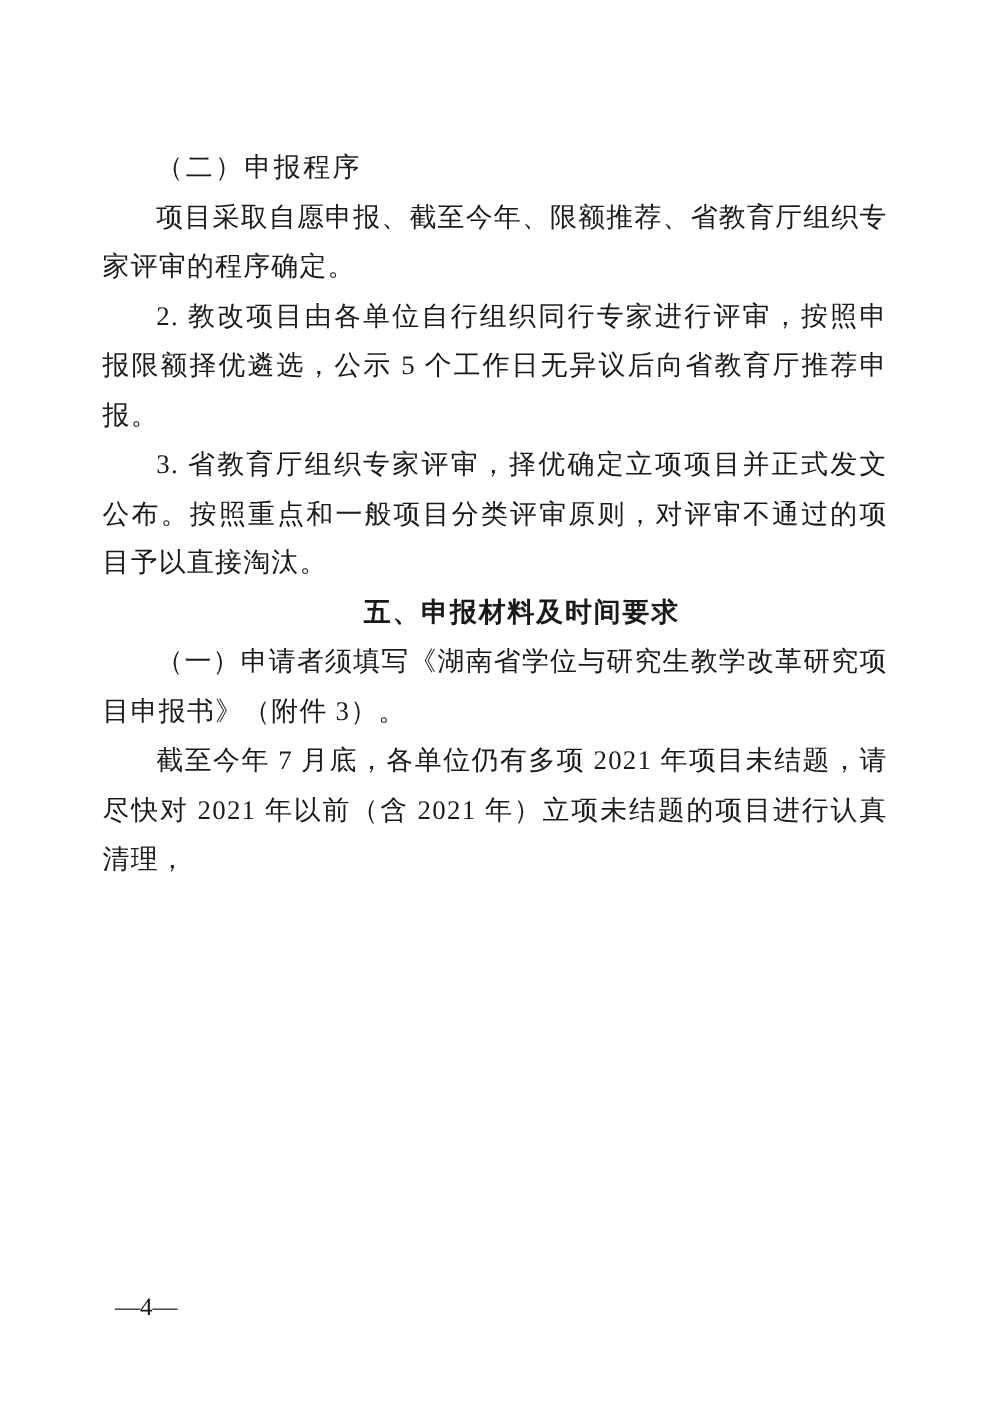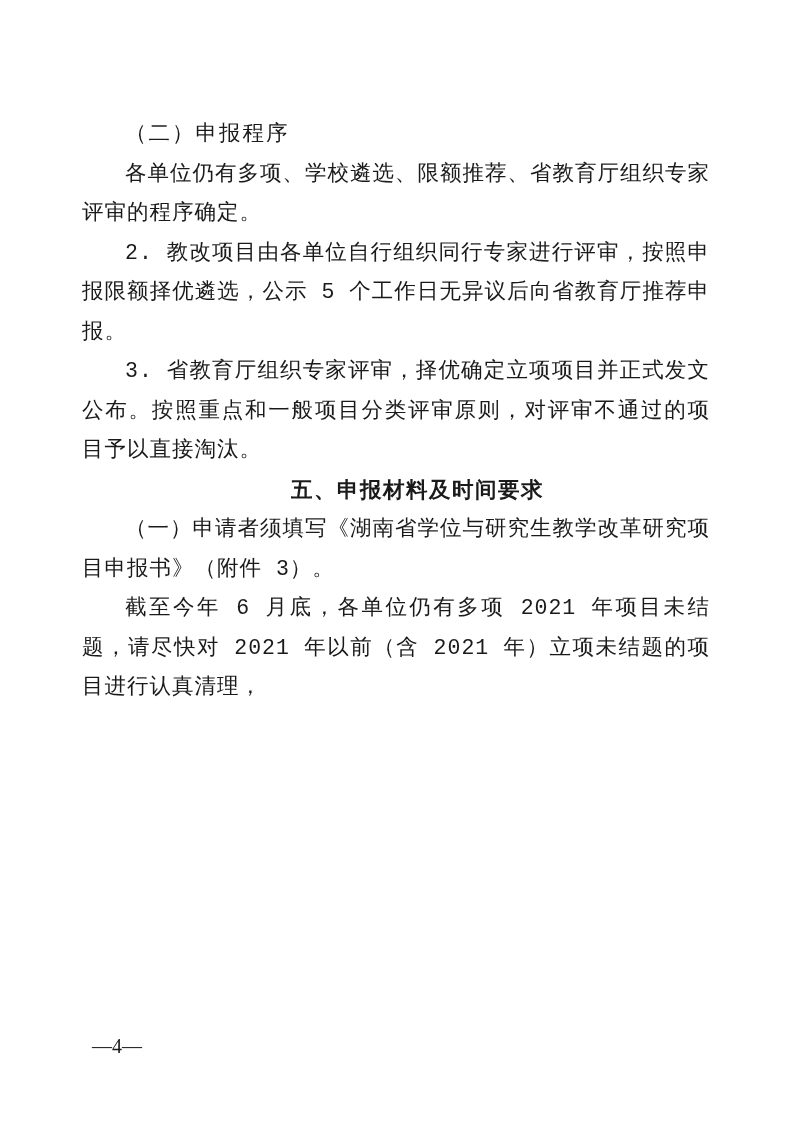--- a/index.html
+++ b/index.html
@@ -24,21 +24,20 @@
   }
   .content p {
     margin: 0;
     font-size: 21.5px;
     line-height: 39.5px;
     letter-spacing: 1px;
     text-indent: 2em;
     text-align: justify;
     text-justify: inter-character;
     word-break: break-all;
-    font-family: Liberation Mono, monospace;
   }
   .content p.heading-hei {
     font-family: "Liberation Sans", "DejaVu Sans", sans-serif;
     font-weight: bold;
     letter-spacing: 1.5px;
     text-align: center;
   }
   .content p.heading-kai {
     font-weight: 500;
     letter-spacing: 2px;
@@ -53,21 +52,21 @@
     color: #1a1a1a;
     font-family: "Liberation Serif", "DejaVu Serif", serif;
   }
 </style>
 </head>
 <body>
 
 <div class="page">
   <div class="content">
     <p class="heading-kai">（二）申报程序</p>
-    <p>各单位仍有多项、学校遴选、限额推荐、省教育厅组织专家评审的程序确定。</p>
+    <p>项目采取自愿申报、截至今年、限额推荐、省教育厅组织专家评审的程序确定。</p>
     <p>2. 教改项目由各单位自行组织同行专家进行评审，按照申报限额择优遴选，公示 5 个工作日无异议后向省教育厅推荐申报。</p>
     <p>3. 省教育厅组织专家评审，择优确定立项项目并正式发文公布。按照重点和一般项目分类评审原则，对评审不通过的项目予以直接淘汰。</p>
     <p class="heading-hei">五、申报材料及时间要求</p>
     <p>（一）申请者须填写《湖南省学位与研究生教学改革研究项目申报书》（附件 3）。</p>
-    <p>截至今年 6 月底，各单位仍有多项 2021 年项目未结题，请尽快对 2021 年以前（含 2021 年）立项未结题的项目进行认真清理，</p>
+    <p>截至今年 7 月底，各单位仍有多项 2021 年项目未结题，请尽快对 2021 年以前（含 2021 年）立项未结题的项目进行认真清理，</p>
   </div>
   <div class="pagenum">—4—</div>
 </div>
 
 </body></html>

